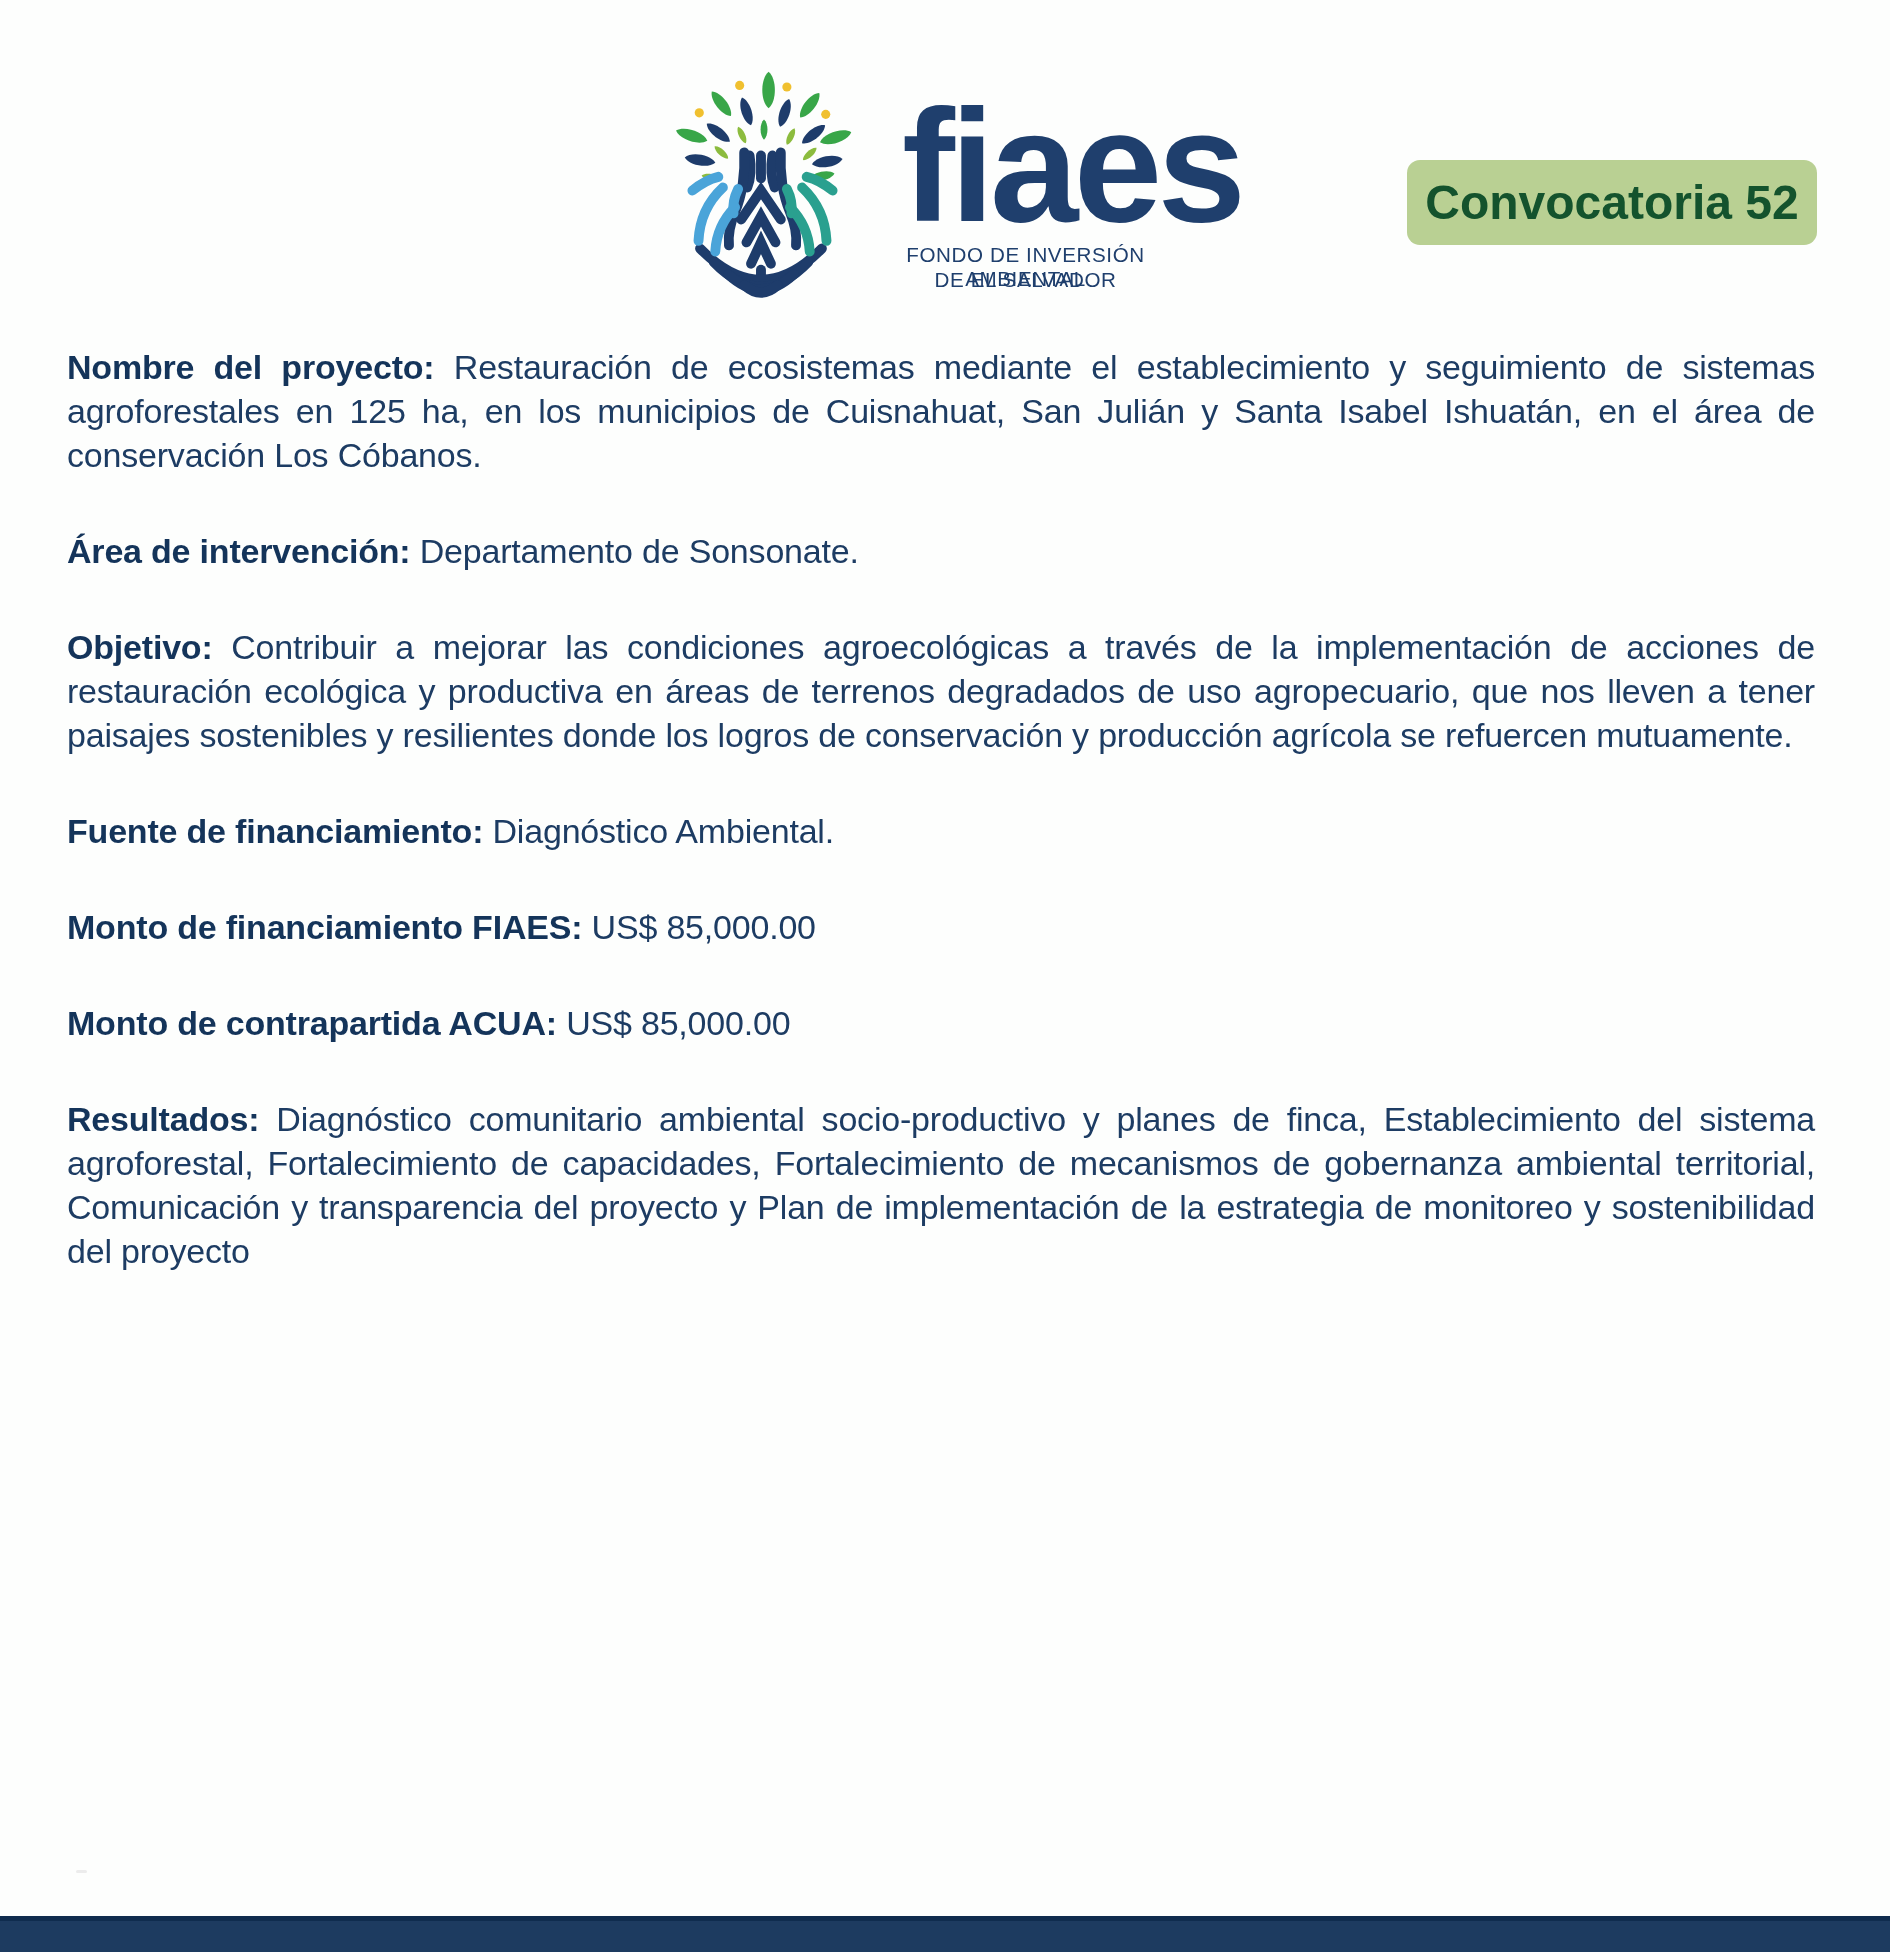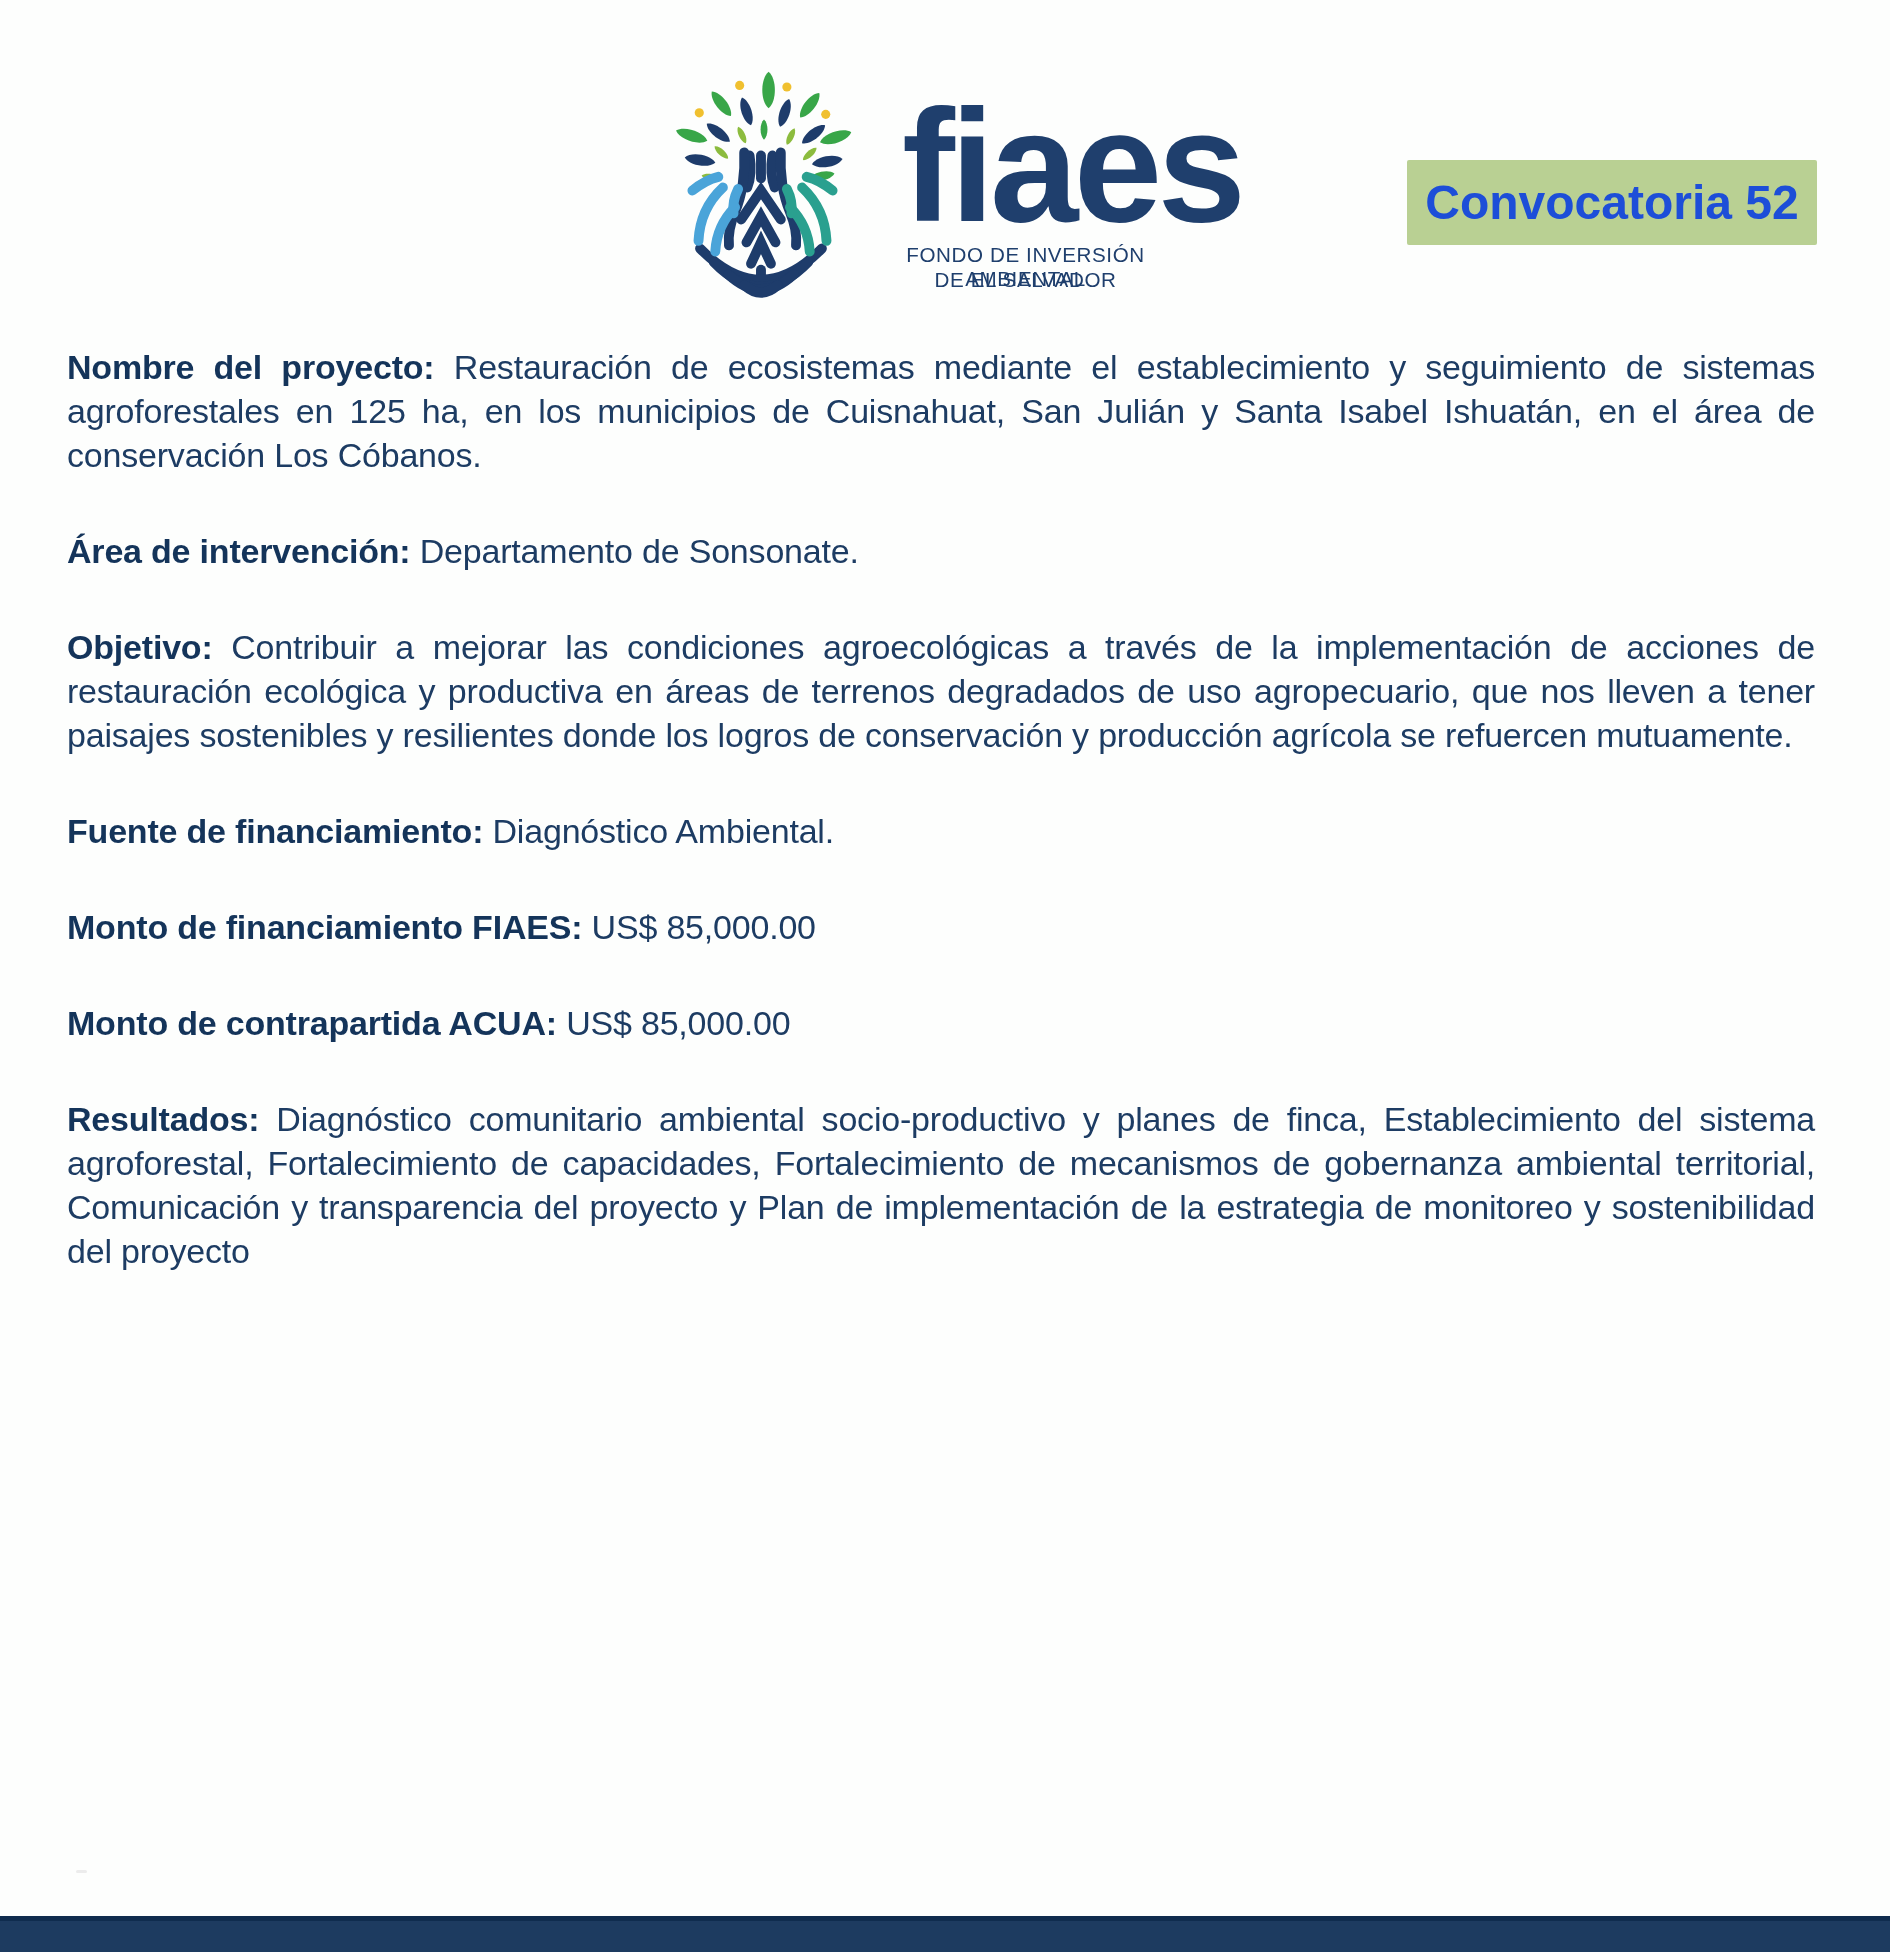--- a/index.html
+++ b/index.html
@@ -22,23 +22,23 @@
   }
   .tagline{
     position:absolute;left:853px;width:345px;text-align:center;
     font-weight:400;color:#1f3f6d;letter-spacing:0.6px;
   }
   .tagline.l1{top:243px;font-size:20.6px;}
   .tagline.l2{top:268px;font-size:20.6px;}
 
   .badge{
     position:absolute;left:1407px;top:160px;width:410px;height:85px;
-    background:#b9d093;border-radius:2px;
+    background:#b9d093;border-radius:13px;
     display:flex;align-items:center;justify-content:center;
-    font-size:48px;font-weight:700;color:#1d4ed8;letter-spacing:0px;
+    font-size:48px;font-weight:700;color:#14532d;letter-spacing:0px;
   }
 
   
   .content{
     position:absolute;left:67px;top:345px;width:1756px;
   }
   .para{
     margin:0 8px 52px 0;
     font-size:34px;line-height:44px;
     text-align:justify;

